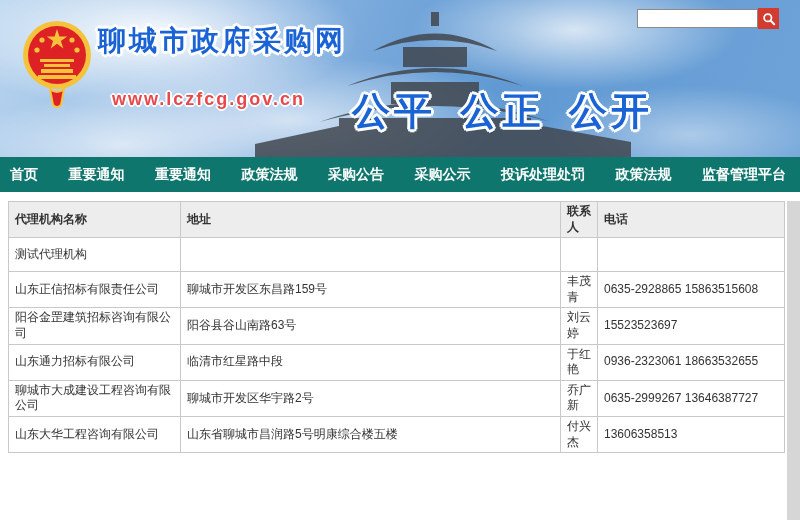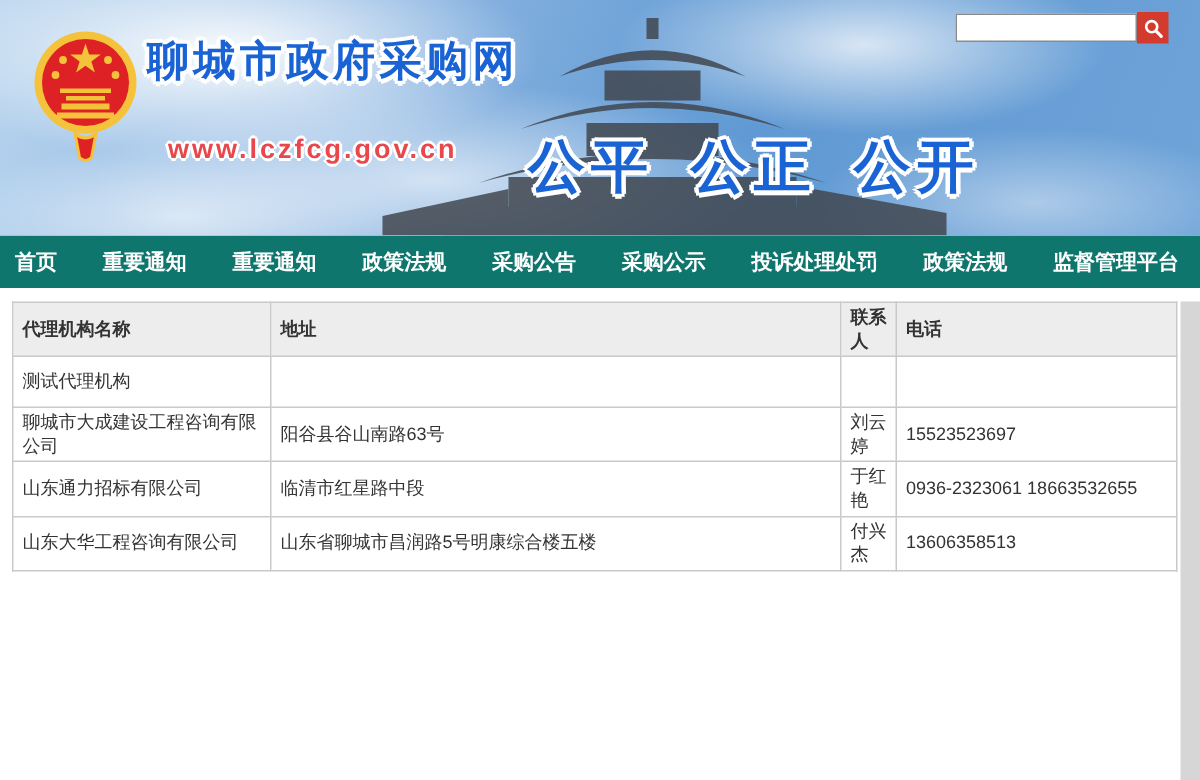--- a/index.html
+++ b/index.html
@@ -148,30 +148,42 @@
         </tr>
     </thead>
     <tbody>
         <tr>
           <td>测试代理机构</td>
           <td></td>
           <td></td>
           <td></td>
         </tr>
         <tr>
-          <td>聊城市大成建设工程咨询有限公司</td>
+          <td>山东正信招标有限责任公司</td>
+          <td>聊城市开发区东昌路159号</td>
+          <td>丰茂青</td>
+          <td>0635-2928865 15863515608</td>
+        </tr>
+        <tr>
+          <td>阳谷金罡建筑招标咨询有限公司</td>
           <td>阳谷县谷山南路63号</td>
           <td>刘云婷</td>
           <td>15523523697</td>
         </tr>
         <tr>
           <td>山东通力招标有限公司</td>
           <td>临清市红星路中段</td>
           <td>于红艳</td>
           <td>0936-2323061 18663532655</td>
+        </tr>
+        <tr>
+          <td>聊城市大成建设工程咨询有限公司</td>
+          <td>聊城市开发区华宇路2号</td>
+          <td>乔广新</td>
+          <td>0635-2999267 13646387727</td>
         </tr>
         <tr>
           <td>山东大华工程咨询有限公司</td>
           <td>山东省聊城市昌润路5号明康综合楼五楼</td>
           <td>付兴杰</td>
           <td>13606358513</td>
         </tr>
       </tbody>
   </table>
 </div>

